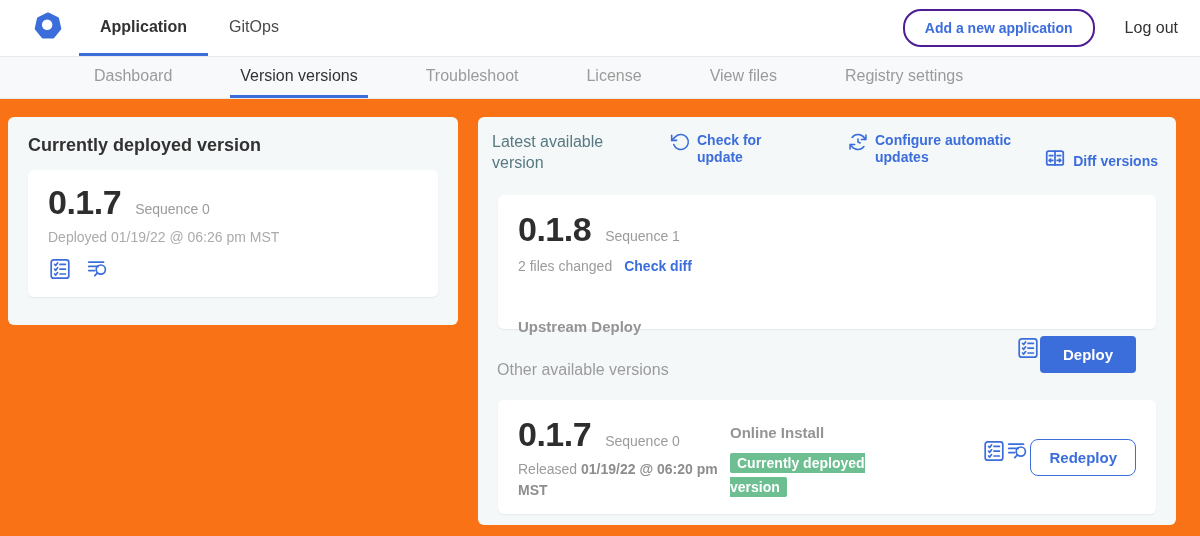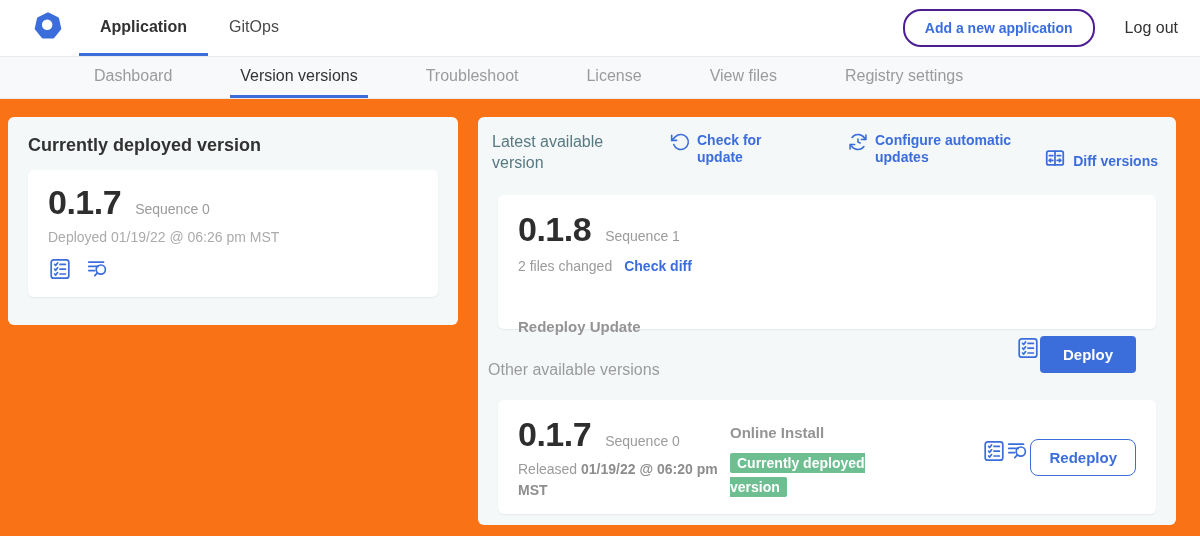--- a/index.html
+++ b/index.html
@@ -69,21 +69,21 @@
   .col-src-latest { padding-top:44px; }
   .col-src-other { padding-top:8px; }
   .badge-wrap { margin-top:9px; width:158px; line-height:23px; }
   .badge { display:inline; background:#6dbe91; color:#fff; font-size:14px; font-weight:600;
            padding:2px 7px; border-radius:2px; }
   .col-actions { margin-left:auto; align-self:center; display:flex; }
   .btn-deploy { background:#3b6ddb; color:#fff; border:none; font-family:inherit; font-size:15px;
                 font-weight:700; padding:10px 23px; border-radius:4px; cursor:pointer; }
   .btn-redeploy { background:#fff; color:#3b6ddb; border:1px solid #3b6ddb; font-family:inherit;
                   font-size:15px; font-weight:700; padding:9px 18px; border-radius:8px; cursor:pointer; }
-  .other-title { position:absolute; left:10px; top:244px; font-size:16px; color:#9b9b9b; }
+  .other-title { position:absolute; left:19px; top:244px; font-size:16px; color:#9b9b9b; }
 </style>
 </head>
 <body>
 
 <div class="stage">
 
   <div class="header">
     <div class="logo-wrap">
       <span>
         <svg width="30" height="30" viewBox="0 0 32 32">
@@ -193,21 +193,21 @@
       <div class="col-version">
         <div class="ver-row">
           <span class="ver-big">0.1.8</span>
           <span class="seq">Sequence 1</span>
         </div>
         <div class="files-row">
           <span>2 files changed</span><span class="view-diff">Check diff</span>
         </div>
       </div>
       <div class="col-source col-src-latest">
-        <span class="src-label">Redeploy Update</span>
+        <span class="src-label">Upstream Deploy</span>
       </div>
       <div class="col-actions">
         <span class="ic">
           <svg width="24" height="24" viewBox="0 0 24 24">
             <rect x="3.2" y="2.8" width="17.6" height="18.4" rx="2.5"></rect>
             <polyline points="6.6,7.4 7.7,8.5 9.6,6.0"></polyline>
               <line x1="12" y1="7.4" x2="17.4" y2="7.4"></line>
             <polyline points="6.6,12.2 7.7,13.3 9.6,10.8"></polyline>
               <line x1="12" y1="12.2" x2="17.4" y2="12.2"></line>
             <polyline points="6.6,17.0 7.7,18.1 9.6,15.6"></polyline>

